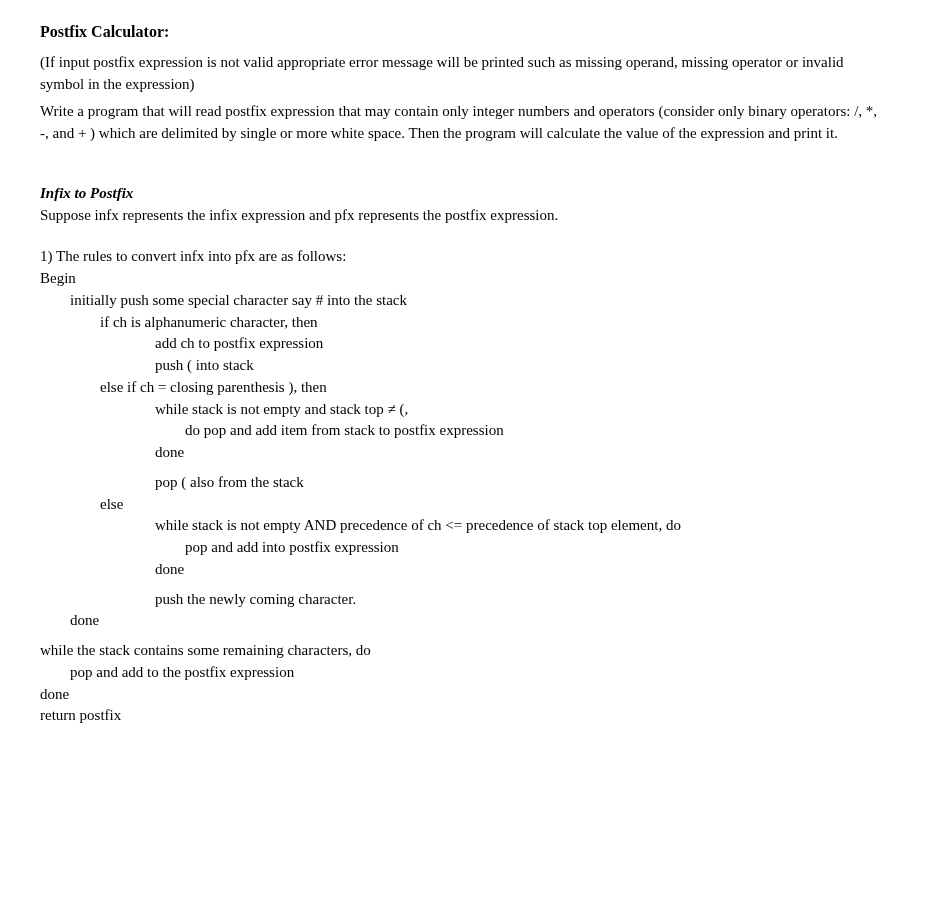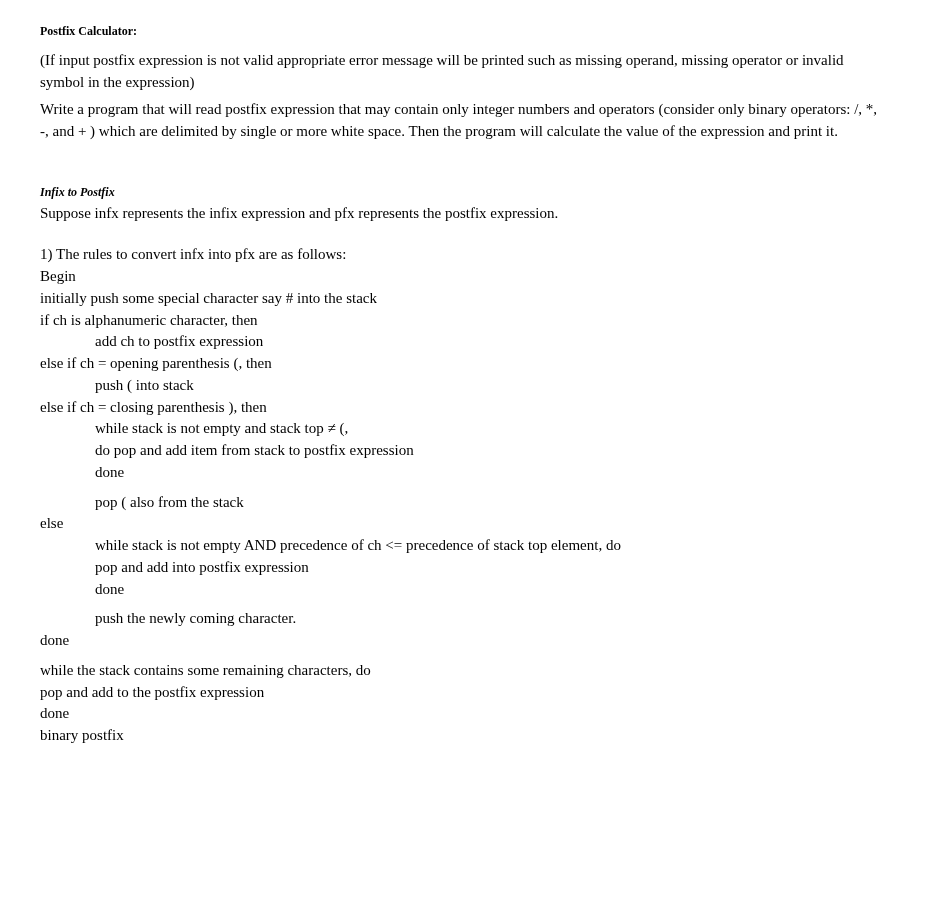--- a/index.html
+++ b/index.html
@@ -13,34 +13,35 @@
       font-size: 15px;
       color: #000000;
       padding: 20px 40px;
       line-height: 1.45;
     }
     .page-content {
       max-width: 860px;
     }
     .section-title-bold {
       font-weight: bold;
-      font-size: 12px;
+      font-size: 16px;
     }
     .section-title-italic-bold {
       font-weight: bold;
       font-style: italic;
-      font-size: 12px;
+      font-size: 15px;
     }
     .section {
       margin-bottom: 10px;
     }
     .para {
       margin-bottom: 6px;
     }
     .indent1 {
+      margin-left: 30px;
     }
     .indent2 {
       margin-left: 55px;
     }
     .spacer {
       height: 14px;
     }
     .spacer-sm {
       height: 8px;
     }
@@ -73,21 +74,20 @@
     <p>1)   The rules to convert infx into pfx are as follows:</p>
     <p>Begin</p>
 
     <div class="indent1">
       <p>initially push some special character say # into the stack</p>
       <div class="indent1">
         <p>if ch is alphanumeric character, then</p>
         <div class="indent2">
           <p>add ch to postfix expression</p>
         </div>
-        <p>else if ch = opening parenthesis (, then</p>
         <div class="indent2">
           <p>push ( into stack</p>
         </div>
         <p>else if ch = closing parenthesis ), then</p>
         <div class="indent2">
           <p>while stack is not empty and stack top ≠ (,</p>
           <div class="indent1">
             <p>do pop and add item from stack to postfix expression</p>
           </div>
           <p>done</p>
@@ -112,16 +112,16 @@
       <p>done</p>
     </div>
 
     <div class="spacer-sm"></div>
 
     <p>while the stack contains some remaining characters, do</p>
     <div class="indent1">
       <p>pop and add to the postfix expression</p>
     </div>
     <p>done</p>
-    <p>binary postfix</p>
+    <p>return postfix</p>
   </div>
 
 </div>
 
 </body></html>

